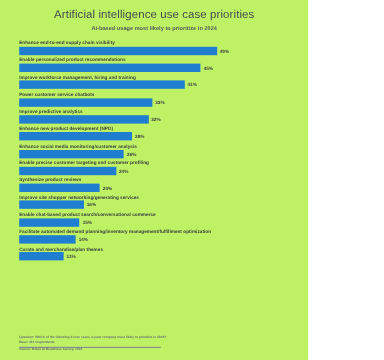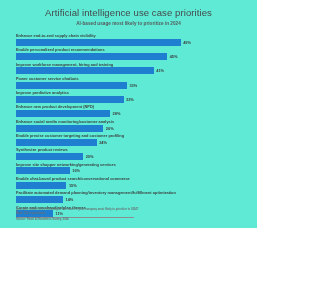--- a/index.html
+++ b/index.html
@@ -5,24 +5,24 @@
   html,body{margin:0;padding:0;}
   body{
     width:257px;height:300px;
     background:#ffffff;
     font-family:"Liberation Sans", sans-serif;
     color:#3b3b3b;
     overflow:hidden;
   }
   #page{
     position:relative;
-    width:257px;height:228px;
+    width:257px;height:300px;
     box-sizing:border-box;
     padding:0;
-    background:#5eead4;
+    background:#bef264;
   }
   .titlebox{
     padding-top:7px;
     text-align:center;
   }
   .title{
     font-size:9.5px;
     font-weight:400;
     color:#44494c;
     letter-spacing:.1px;

